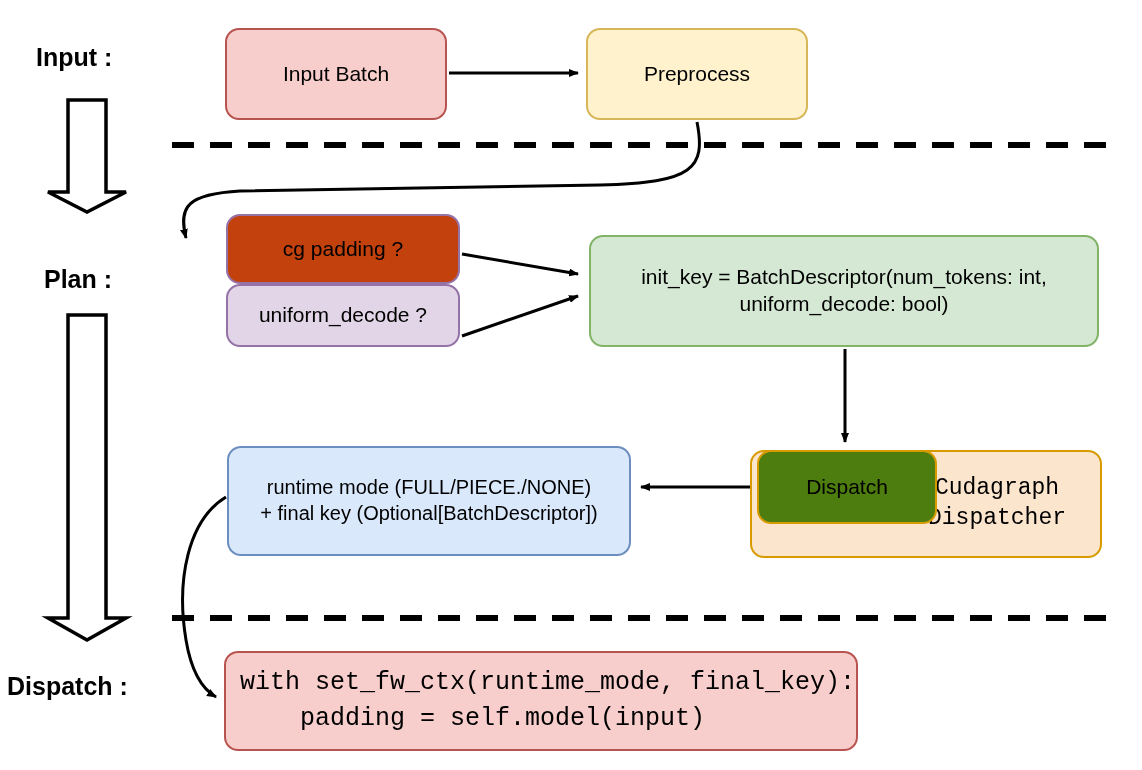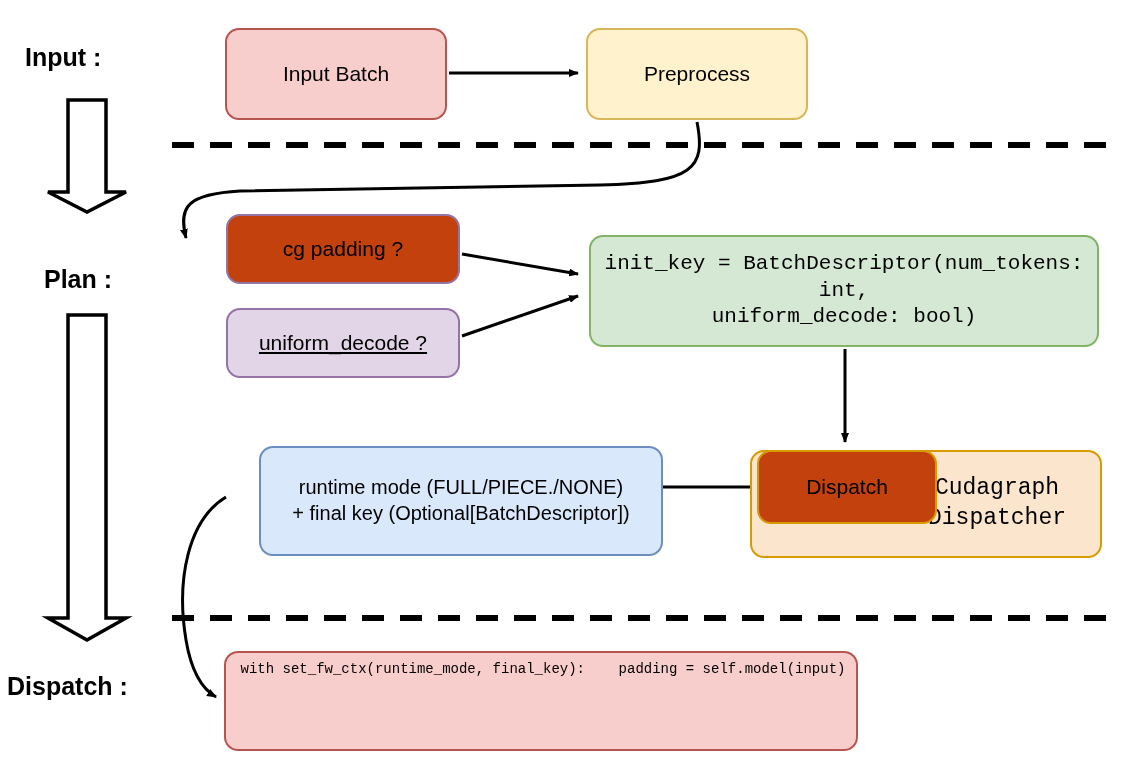--- a/index.html
+++ b/index.html
@@ -44,33 +44,33 @@
     display: flex;
     align-items: center;
     justify-content: center;
     text-align: center;
     font-family: "Liberation Sans", sans-serif;
     font-size: 21px;
     color: #000000;
     line-height: 1.28;
     padding: 2px 8px;
   }
-  .node.small { font-size: 20px; margin-left: 32px; }
+  .node.small { font-size: 20px; }
   .node-code {
     position: absolute;
     box-sizing: border-box;
     border-radius: 14px;
     border-width: 2px;
     border-style: solid;
     font-family: "Liberation Mono", "DejaVu Sans Mono", monospace;
-    font-size: 14px;
+    font-size: 25px;
     color: #000000;
     line-height: 1.45;
     display: flex;
-    flex-direction: row;
+    flex-direction: column;
     justify-content: center;
     padding: 6px 10px 6px 14px;
     white-space: pre;
   }
   .node-outer-label {
     position: absolute;
     right: 18px;
     top: 50%;
     transform: translateY(-50%);
     text-align: center;
@@ -106,56 +106,56 @@
 
     <line x1="462" y1="336" x2="578" y2="296" stroke="#000000" stroke-width="3" marker-end="url(#arrowhead)"></line>
 
     <line x1="845" y1="349" x2="845" y2="442" stroke="#000000" stroke-width="3" marker-end="url(#arrowhead)"></line>
 
     <line x1="755" y1="487" x2="641" y2="487" stroke="#000000" stroke-width="3" marker-end="url(#arrowhead)"></line>
 
     <path d="M 226,497 C 188,520 176,580 186,640 C 192,676 204,690 216,697" fill="none" stroke="#000000" stroke-width="3" marker-end="url(#arrowhead)"></path>
   </svg>
 
-  <div class="stage-label" style="left:25px; top:43px;">Input :</div>
+  <div class="stage-label" style="left:36px; top:43px;">Input :</div>
   <div class="stage-label" style="left:44px; top:237px;margin-top:28px;">Plan :</div>
   <div class="stage-label" style="left:7px; top:672px;">Dispatch :</div>
 
   <div class="node" style="left:225px; top:28px; width:222px; height:92px; background:#f8cecc; border-color:#b85450;">
     <span>Input Batch</span>
   </div>
 
   <div class="node" style="left:586px; top:28px; width:222px; height:92px; background:#fff2cc; border-color:#d6b656;">
     <span>Preprocess</span>
   </div>
 
   <div class="node" style="left:226px; top:214px; width:234px; height:70px; background:#c2410c; border-color:#9673a6;">
     <span>cg padding ?</span>
   </div>
 
-  <div class="node" style="left:226px; top:308px; width:234px; height:70px; background:#e1d5e7; border-color:#9673a6;text-decoration:underline;">
+  <div class="node" style="left:226px; top:284px; width:234px; height:63px; background:#e1d5e7; border-color:#9673a6;">
     <span>uniform_decode ?</span>
   </div>
 
-  <div class="node" style="left:589px; top:235px; width:510px; height:112px; background:#d5e8d4; border-color:#82b366; white-space:pre-line;font-family:Liberation Mono, monospace;">
+  <div class="node" style="left:589px; top:235px; width:510px; height:112px; background:#d5e8d4; border-color:#82b366; white-space:pre-line;">
     <span>init_key = BatchDescriptor(num_tokens: int,
 uniform_decode: bool)</span>
   </div>
 
   <div class="node small" style="left:227px; top:446px; width:404px; height:110px; background:#dae8fc; border-color:#6c8ebf; white-space:pre-line;">
     <span>runtime mode (FULL/PIECE./NONE)
 + final key (Optional[BatchDescriptor])</span>
   </div>
 
   <div class="node" style="left:750px; top:450px; width:352px; height:108px; background:#fce5cd; border-color:#d79b00; justify-content:flex-end; align-items:center;">
     <span class="node-outer-label" style="white-space:pre-line;">Cudagraph
 Dispatcher</span>
   </div>
 
-  <div class="node" style="left:757px; top:450px; width:180px; height:74px; background:#c2410c; border-color:#d79b00;">
+  <div class="node" style="left:757px; top:450px; width:180px; height:74px; background:#4d7c0f; border-color:#d79b00;">
     <span>Dispatch</span>
   </div>
 
   <div class="node-code" style="left:224px; top:651px; width:634px; height:100px; background:#f8cecc; border-color:#b85450;">
     <div>with set_fw_ctx(runtime_mode, final_key):</div>
     <div>    padding = self.model(input)</div>
   </div>
 
 </div>
 

